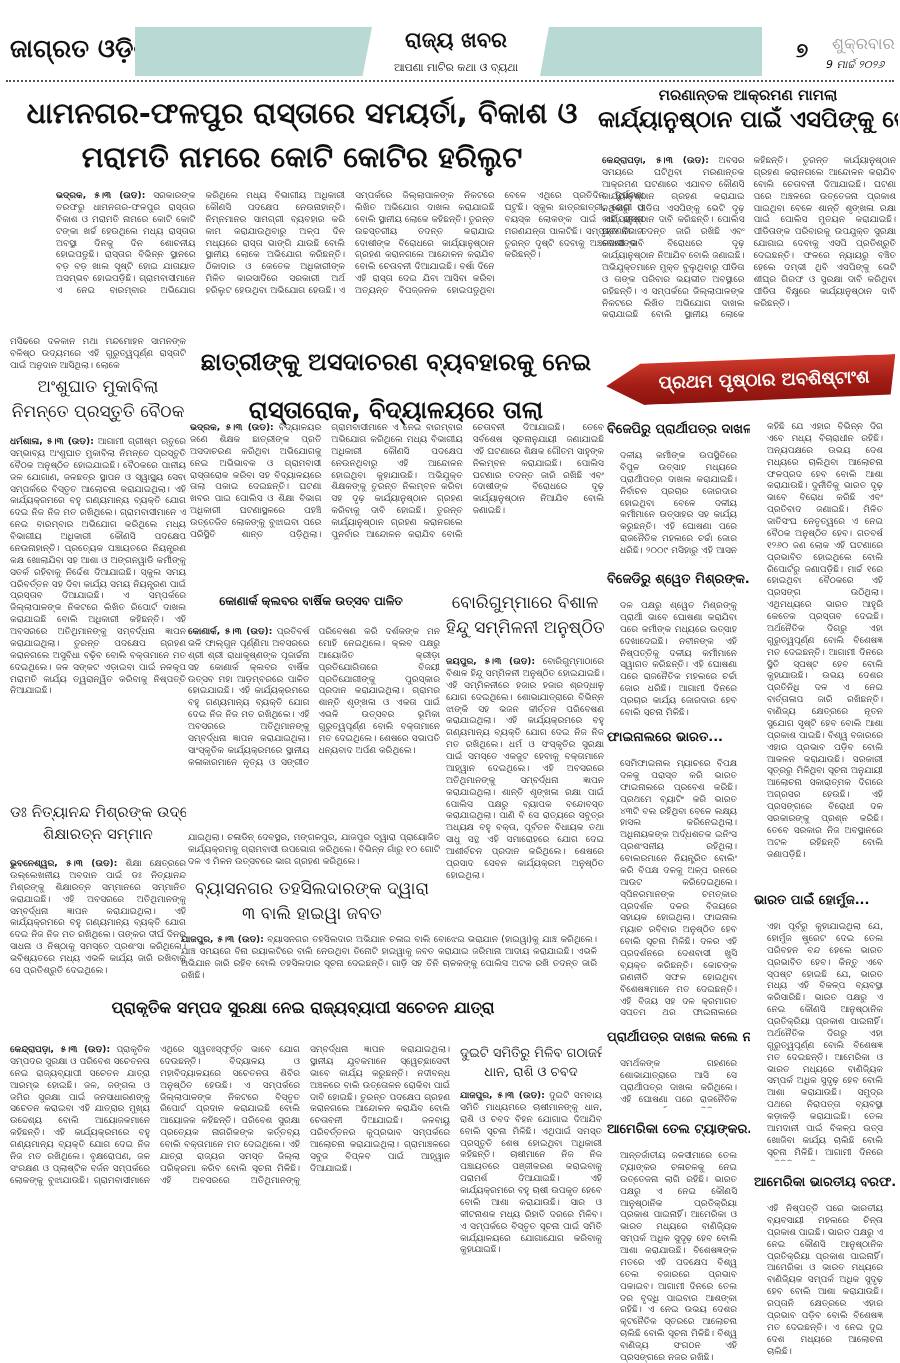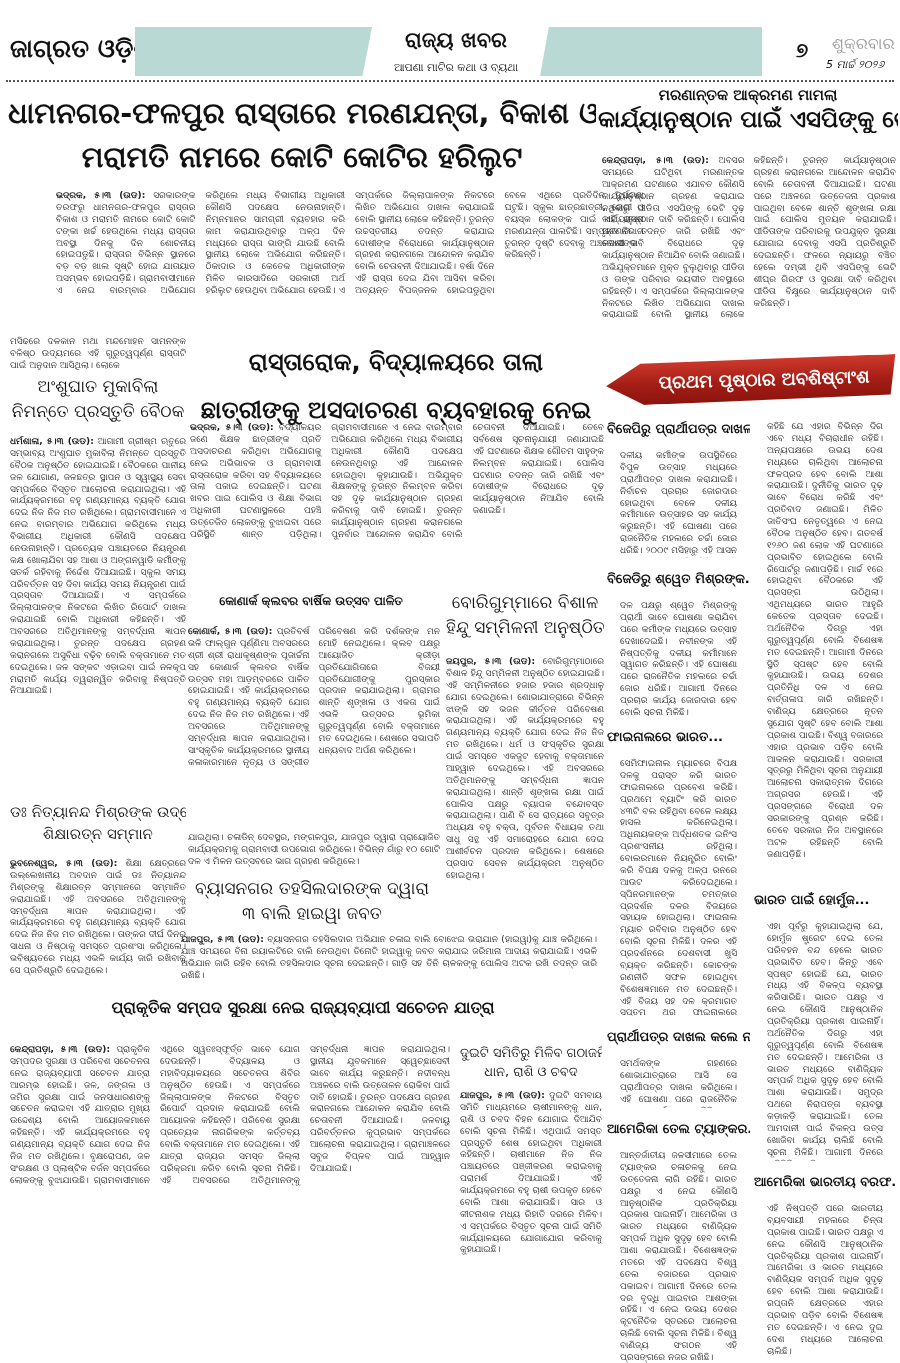--- a/index.html
+++ b/index.html
@@ -64,26 +64,26 @@
   <div class="abs tealbar tb1" style="left:135px;top:27px;width:237px;height:49px;"></div>
   <div class="abs tealbar tb2" style="left:540px;top:27px;width:222px;height:49px;"></div>
 
   <div class="abs" style="left:372px;top:28px;width:168px;">
     <div class="section-title">ରାଜ୍ୟ ଖବର</div>
     <div class="tagline" style="margin-top:9px;">ଆପଣା ମାଟିର କଥା ଓ ବ୍ୟଥା</div>
   </div>
 
   <div class="abs pagenum" style="left:796px;top:38px;">୭</div>
   <div class="abs weekday" style="left:832px;top:34px;">ଶୁକ୍ରବାର</div>
-  <div class="abs hdate" style="left:826px;top:58px;">5 ମାର୍ଚ୍ଚ ୨୦୨୬</div>
+  <div class="abs hdate" style="left:826px;top:58px;">9 ମାର୍ଚ୍ଚ ୨୦୨୬</div>
 
   <div class="abs dotted-rule" style="left:6px;top:80px;width:888px;"></div>
 
   <div class="abs h-xl hl-main" style="left:8px;top:92px;width:588px;">
-    <span class="ln">ଧାମନଗର-ଫଳପୁର ରାସ୍ତାରେ ମରଣଯନ୍ତା, ବିକାଶ ଓ</span>
+    <span class="ln">ଧାମନଗର-ଫଳପୁର ରାସ୍ତାରେ ସମୟର୍ତା, ବିକାଶ ଓ</span>
     <span class="ln">ମରାମତି ନାମରେ କୋଟି କୋଟିର ହରିଲୁଟ</span>
   </div>
   <div class="abs bodytxt cols4" style="left:10px;top:190px;width:588px;height:143px;margin-left:46px;">
     <b class="dateline">ଭଦ୍ରକ, ୫।୩ (ଉଡ):</b>
     <span>ସରକାରଙ୍କ ତରଫରୁ ଧାମନଗର-ଫଳପୁର ରାସ୍ତାର ବିକାଶ ଓ ମରାମତି ନାମରେ କୋଟି କୋଟି ଟଙ୍କା ଖର୍ଚ୍ଚ ହେଉଥିଲେ ମଧ୍ୟ ରାସ୍ତାର ଅବସ୍ଥା ଦିନକୁ ଦିନ ଶୋଚନୀୟ ହୋଇପଡୁଛି। ରାସ୍ତାର ବିଭିନ୍ନ ସ୍ଥାନରେ ବଡ଼ ବଡ଼ ଖାଲ ସୃଷ୍ଟି ହୋଇ ଯାତାୟାତ ଅସମ୍ଭବ ହୋଇପଡ଼ିଛି। ଗ୍ରାମବାସୀମାନେ ଏ ନେଇ ବାରମ୍ବାର ଅଭିଯୋଗ କରିଥିଲେ ମଧ୍ୟ ବିଭାଗୀୟ ଅଧିକାରୀ କୌଣସି ପଦକ୍ଷେପ ନେଉନାହାନ୍ତି। ନିମ୍ନମାନର ସାମଗ୍ରୀ ବ୍ୟବହାର କରି କାମ କରାଯାଉଥିବାରୁ ଅଳ୍ପ ଦିନ ମଧ୍ୟରେ ରାସ୍ତା ଭାଙ୍ଗି ଯାଉଛି ବୋଲି ସ୍ଥାନୀୟ ଲୋକେ ଅଭିଯୋଗ କରିଛନ୍ତି। ଠିକାଦାର ଓ କେତେକ ଅଧିକାରୀଙ୍କ ମିଳିତ କାରସାଦିରେ ସରକାରୀ ଅର୍ଥ ହରିଲୁଟ ହେଉଥିବା ଅଭିଯୋଗ ହେଉଛି। ଏ ସମ୍ପର୍କରେ ଜିଲ୍ଲାପାଳଙ୍କ ନିକଟରେ ଲିଖିତ ଅଭିଯୋଗ ଦାଖଲ କରାଯାଇଛି ବୋଲି ସ୍ଥାନୀୟ ଲୋକେ କହିଛନ୍ତି। ତୁରନ୍ତ ଉଚ୍ଚସ୍ତରୀୟ ତଦନ୍ତ କରାଯାଇ ଦୋଷୀଙ୍କ ବିରୋଧରେ କାର୍ଯ୍ୟାନୁଷ୍ଠାନ ଗ୍ରହଣ କରାନଗଲେ ଆନ୍ଦୋଳନ କରାଯିବ ବୋଲି ଚେତାବନୀ ଦିଆଯାଇଛି। ବର୍ଷା ଦିନେ ଏହି ରାସ୍ତା ଦେଇ ଯିବା ଆସିବା କରିବା ଅତ୍ୟନ୍ତ ବିପଜ୍ଜନକ ହୋଇପଡୁଥିବା ବେଳେ ଏଥିରେ ପ୍ରତିଦିନ ଦୁର୍ଘଟଣା ଘଟୁଛି। ସ୍କୁଲ ଛାତ୍ରଛାତ୍ରୀ, ରୋଗୀ ଓ ବୟସ୍କ ଲୋକଙ୍କ ପାଇଁ ଏହି ରାସ୍ତା ମରଣଯନ୍ତା ପାଲଟିଛି। ସମ୍ପୃକ୍ତ ବିଭାଗ ତୁରନ୍ତ ଦୃଷ୍ଟି ଦେବାକୁ ଅଞ୍ଚଳବାସୀ ଦାବି କରିଛନ୍ତି।</span>
   </div>
 
   <div class="abs kicker" style="left:600px;top:86px;width:296px;">ମରଣାନ୍ତକ ଆକ୍ରମଣ ମାମଲା</div>
   <div class="abs hl-sp" style="left:598px;top:106px;width:300px;">କାର୍ଯ୍ୟାନୁଷ୍ଠାନ ପାଇଁ ଏସପିଙ୍କୁ ଭେଟିଲେ ପୀଡିତା</div>
   <div class="abs bodytxt cols2" style="left:602px;top:155px;width:294px;height:200px;">
@@ -109,22 +109,22 @@
   <div class="abs subhead" style="left:10px;top:802px;width:176px;font-size:15px;">
     <span class="ln">ଡଃ ନିତ୍ୟାନନ୍ଦ ମିଶ୍ରଙ୍କ ଉଦ୍ବୋଧନୀ</span>
     <span class="ln">ଶିକ୍ଷାରତ୍ନ ସମ୍ମାନ</span>
   </div>
   <div class="abs bodytxt" style="left:10px;top:858px;width:176px;height:140px;">
     <b class="dateline">ଭୁବନେଶ୍ୱର, ୫।୩ (ଉଡ):</b>
     <span>ଶିକ୍ଷା କ୍ଷେତ୍ରରେ ଉଲ୍ଲେଖନୀୟ ଅବଦାନ ପାଇଁ ଡଃ ନିତ୍ୟାନନ୍ଦ ମିଶ୍ରଙ୍କୁ ଶିକ୍ଷାରତ୍ନ ସମ୍ମାନରେ ସମ୍ମାନିତ କରାଯାଇଛି। ଏହି ଅବସରରେ ଅତିଥିମାନଙ୍କୁ ସମ୍ବର୍ଦ୍ଧନା ଜ୍ଞାପନ କରାଯାଇଥିଲା। ଏହି କାର୍ଯ୍ୟକ୍ରମରେ ବହୁ ଗଣ୍ୟମାନ୍ୟ ବ୍ୟକ୍ତି ଯୋଗ ଦେଇ ନିଜ ନିଜ ମତ ରଖିଥିଲେ। ତାଙ୍କର ଦୀର୍ଘ ଦିନର ସାଧନା ଓ ନିଷ୍ଠାକୁ ସମସ୍ତେ ପ୍ରଶଂସା କରିଥିଲେ। ଭବିଷ୍ୟତରେ ମଧ୍ୟ ଏଭଳି କାର୍ଯ୍ୟ ଜାରି ରଖିବାକୁ ସେ ପ୍ରତିଶ୍ରୁତି ଦେଇଥିଲେ।</span>
   </div>
 
   <div class="abs h-xl hl-school" style="left:186px;top:338px;width:420px;line-height:2;">
+    <span class="ln">ଛାତ୍ରୀଙ୍କୁ ଅସଦାଚରଣ ବ୍ୟବହାରକୁ ନେଇ</span>
     <span class="ln">ରାସ୍ତାରୋକ, ବିଦ୍ୟାଳୟରେ ତାଲା</span>
-    <span class="ln">ଛାତ୍ରୀଙ୍କୁ ଅସଦାଚରଣ ବ୍ୟବହାରକୁ ନେଇ</span>
   </div>
   <div class="abs bodytxt cols3" style="left:190px;top:422px;width:414px;height:144px;">
     <b class="dateline">ଭଦ୍ରକ, ୫।୩ (ଉଡ):</b>
     <span>ବିଦ୍ୟାଳୟର ଜଣେ ଶିକ୍ଷକ ଛାତ୍ରୀଙ୍କ ପ୍ରତି ଅସଦାଚରଣ କରିଥିବା ଅଭିଯୋଗକୁ ନେଇ ଅଭିଭାବକ ଓ ଗ୍ରାମବାସୀ ରାସ୍ତାରୋକ କରିବା ସହ ବିଦ୍ୟାଳୟରେ ତାଲା ପକାଇ ଦେଇଛନ୍ତି। ଘଟଣା ଖବର ପାଇ ପୋଲିସ ଓ ଶିକ୍ଷା ବିଭାଗ ଅଧିକାରୀ ଘଟଣାସ୍ଥଳରେ ପହଞ୍ଚି ଉତ୍ତେଜିତ ଲୋକଙ୍କୁ ବୁଝାଇବା ପରେ ପରିସ୍ଥିତି ଶାନ୍ତ ପଡ଼ିଥିଲା। ଗ୍ରାମବାସୀମାନେ ଏ ନେଇ ବାରମ୍ବାର ଅଭିଯୋଗ କରିଥିଲେ ମଧ୍ୟ ବିଭାଗୀୟ ଅଧିକାରୀ କୌଣସି ପଦକ୍ଷେପ ନେଉନଥିବାରୁ ଏହି ଆନ୍ଦୋଳନ ହୋଇଥିବା କୁହାଯାଉଛି। ଅଭିଯୁକ୍ତ ଶିକ୍ଷକଙ୍କୁ ତୁରନ୍ତ ନିଲମ୍ବନ କରିବା ସହ ଦୃଢ଼ କାର୍ଯ୍ୟାନୁଷ୍ଠାନ ଗ୍ରହଣ କରିବାକୁ ଦାବି ହୋଇଛି। ତୁରନ୍ତ କାର୍ଯ୍ୟାନୁଷ୍ଠାନ ଗ୍ରହଣ କରାନଗଲେ ପୁନର୍ବାର ଆନ୍ଦୋଳନ କରାଯିବ ବୋଲି ଚେତାବନୀ ଦିଆଯାଇଛି। ତେବେ ସର୍ବଶେଷ ସୂଚନାନୁଯାୟୀ ଜଣାଯାଇଛି ଏହି ଘଟଣାରେ ଶିକ୍ଷକ ଗୌତମ ସାହୁଙ୍କ ନିଲମ୍ବନ କରାଯାଇଛି। ପୋଲିସ ଘଟଣାର ତଦନ୍ତ ଜାରି ରଖିଛି ଏବଂ ଦୋଷୀଙ୍କ ବିରୋଧରେ ଦୃଢ଼ କାର୍ଯ୍ୟାନୁଷ୍ଠାନ ନିଆଯିବ ବୋଲି ଜଣାଇଛି।</span>
   </div>
 
   <div class="abs hl-one" style="left:186px;top:594px;width:250px;">କୋଣାର୍କ କ୍ଲବର ବାର୍ଷିକ ଉତ୍ସବ ପାଳିତ</div>
   <div class="abs bodytxt cols2" style="left:188px;top:626px;width:252px;height:204px;">
     <b class="dateline">କୋଣାର୍କ, ୫।୩ (ଉଡ):</b>
     <span>ପ୍ରତିବର୍ଷ ଭଳି ଫାଲ୍ଗୁନ ପୂର୍ଣ୍ଣିମା ଅବସରରେ ଶ୍ରୀ ଶ୍ରୀ ରାଧାକୃଷ୍ଣଙ୍କ ପୂଜାର୍ଚ୍ଚନା ସହ କୋଣାର୍କ କ୍ଲବର ବାର୍ଷିକ ଉତ୍ସବ ମହା ଆଡ଼ମ୍ବରରେ ପାଳିତ ହୋଇଯାଇଛି। ଏହି କାର୍ଯ୍ୟକ୍ରମରେ ବହୁ ଗଣ୍ୟମାନ୍ୟ ବ୍ୟକ୍ତି ଯୋଗ ଦେଇ ନିଜ ନିଜ ମତ ରଖିଥିଲେ। ଏହି ଅବସରରେ ଅତିଥିମାନଙ୍କୁ ସମ୍ବର୍ଦ୍ଧନା ଜ୍ଞାପନ କରାଯାଇଥିଲା। ସାଂସ୍କୃତିକ କାର୍ଯ୍ୟକ୍ରମରେ ସ୍ଥାନୀୟ କଳାକାରମାନେ ନୃତ୍ୟ ଓ ସଙ୍ଗୀତ ପରିବେଷଣ କରି ଦର୍ଶକଙ୍କ ମନ ମୋହି ନେଇଥିଲେ। କ୍ଲବ ପକ୍ଷରୁ ଆୟୋଜିତ କ୍ରୀଡ଼ା ପ୍ରତିଯୋଗିତାରେ ବିଜୟୀ ପ୍ରତିଯୋଗୀଙ୍କୁ ପୁରସ୍କାର ପ୍ରଦାନ କରାଯାଇଥିଲା। ଗ୍ରାମର ଶାନ୍ତି ଶୃଙ୍ଖଳା ଓ ଏକତା ପାଇଁ ଏଭଳି ଉତ୍ସବର ଭୂମିକା ଗୁରୁତ୍ୱପୂର୍ଣ୍ଣ ବୋଲି ବକ୍ତାମାନେ ମତ ଦେଇଥିଲେ। ଶେଷରେ ସଭାପତି ଧନ୍ୟବାଦ ଅର୍ପଣ କରିଥିଲେ।</span>

